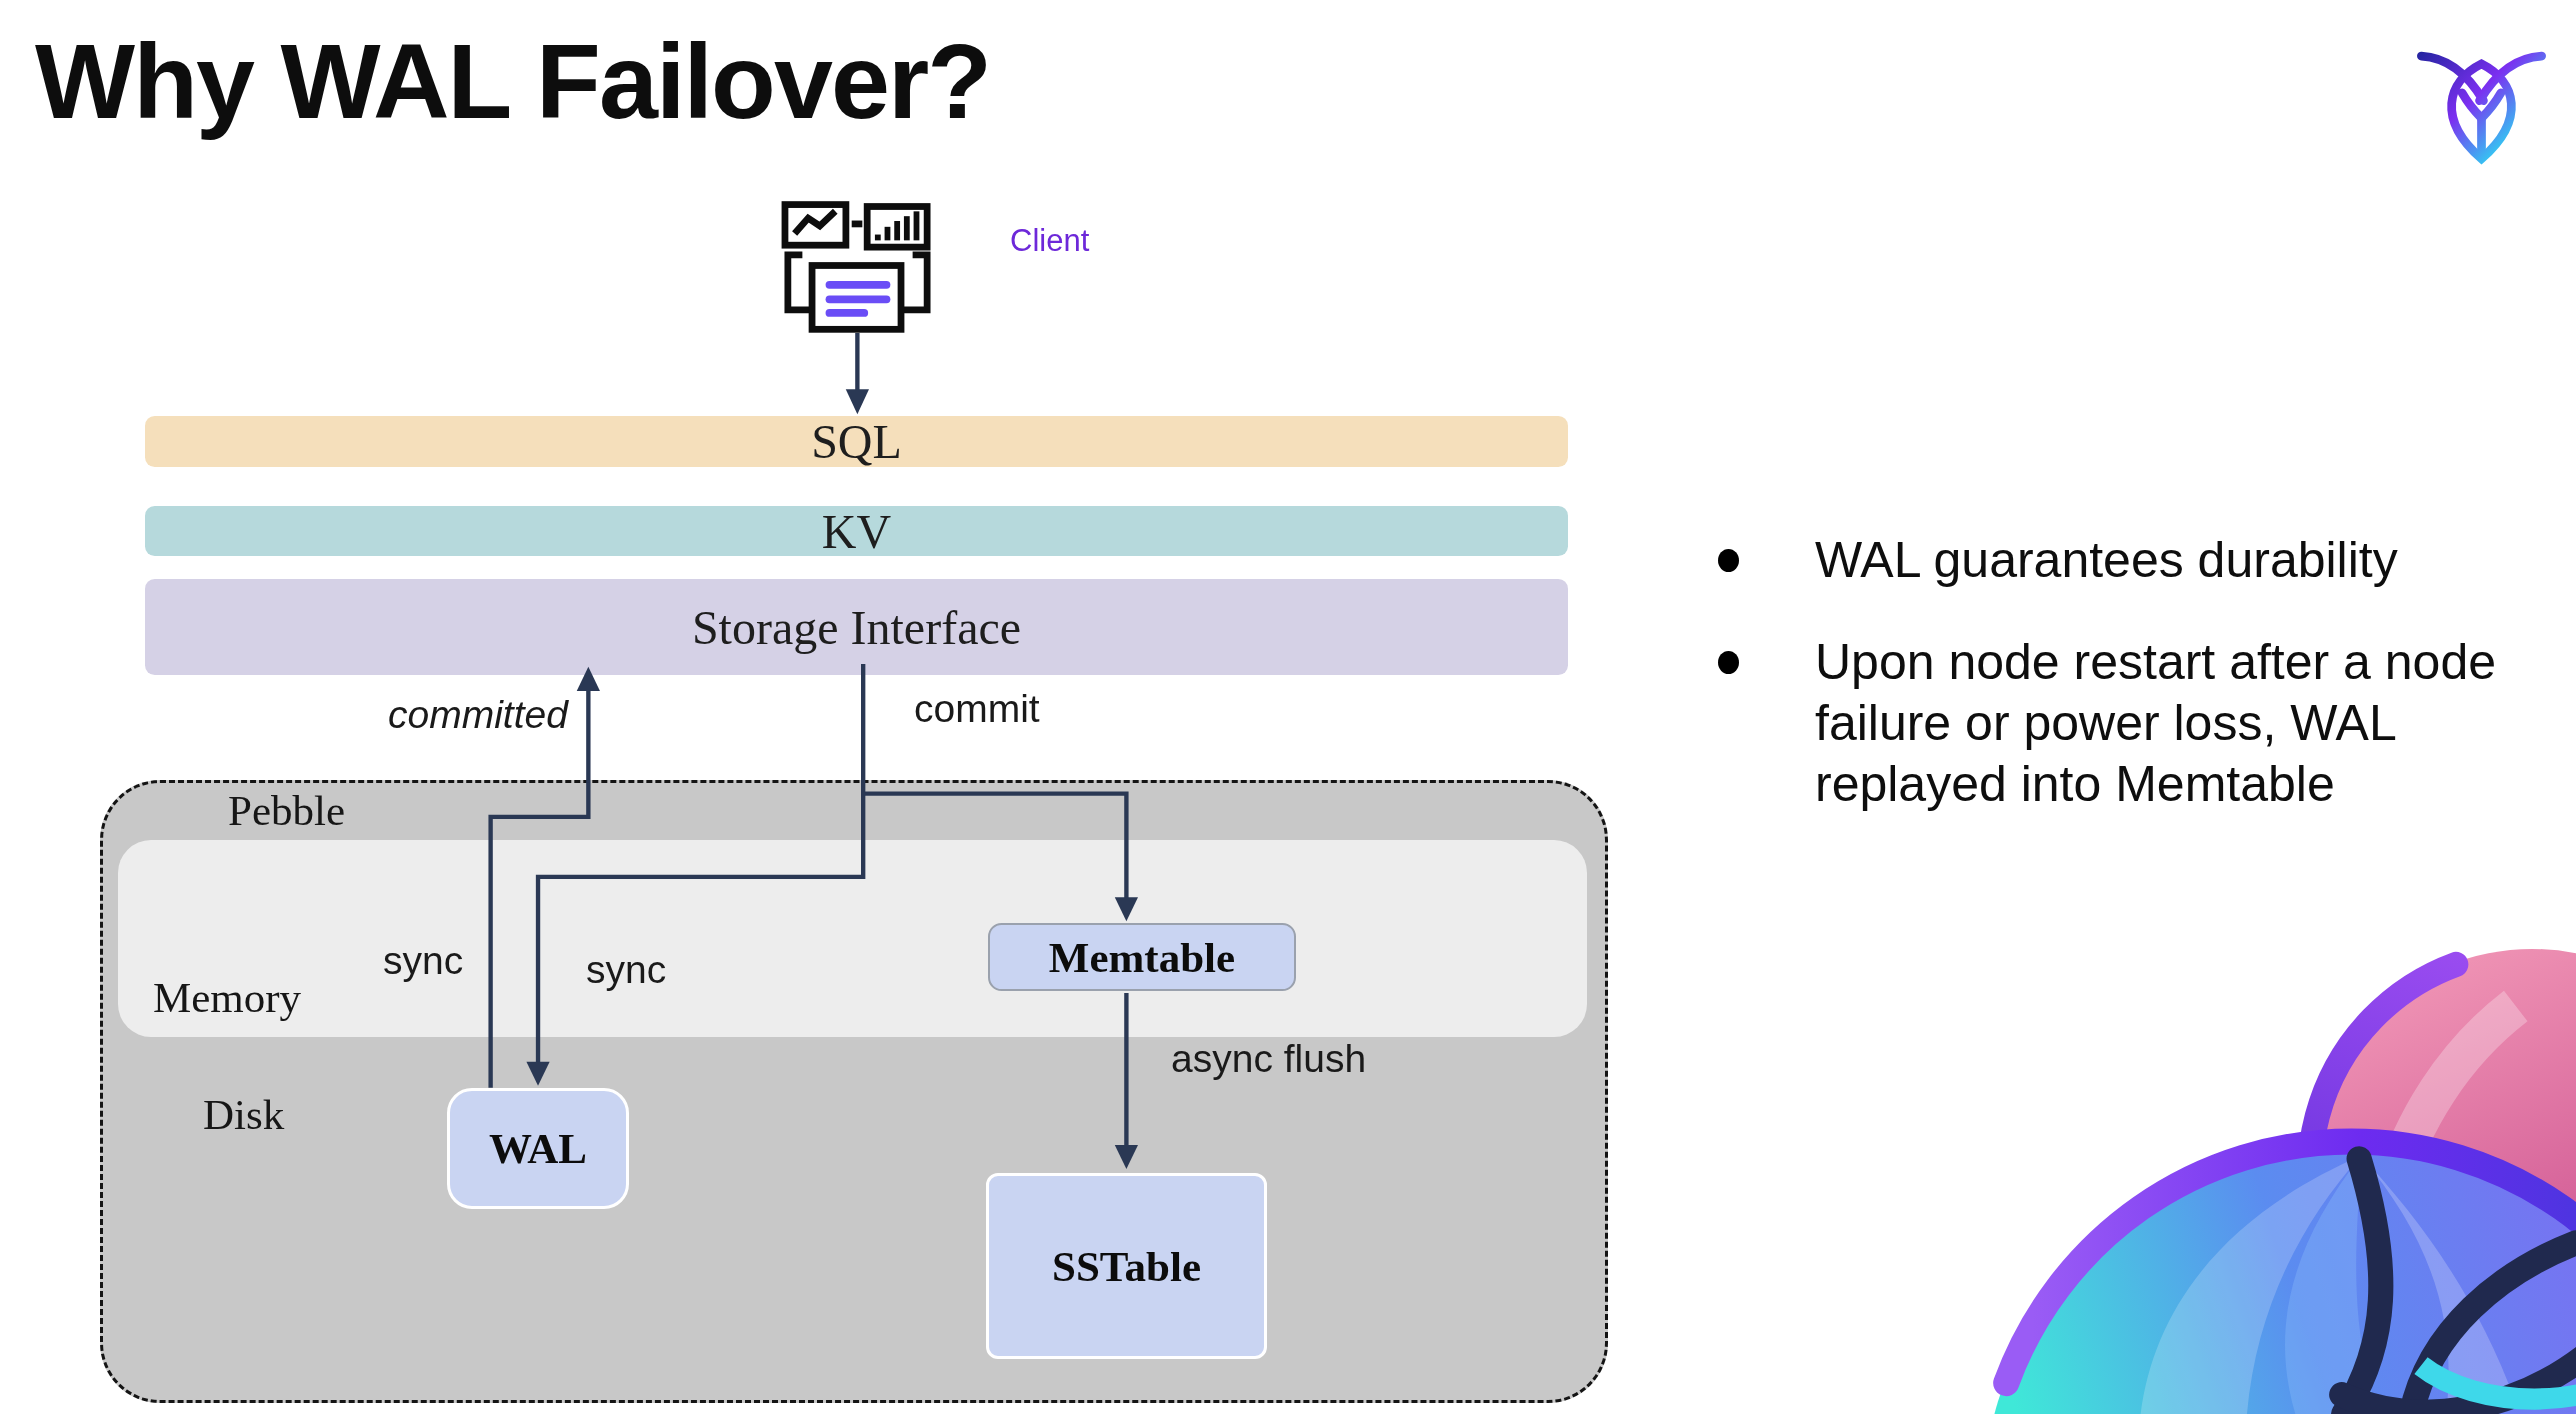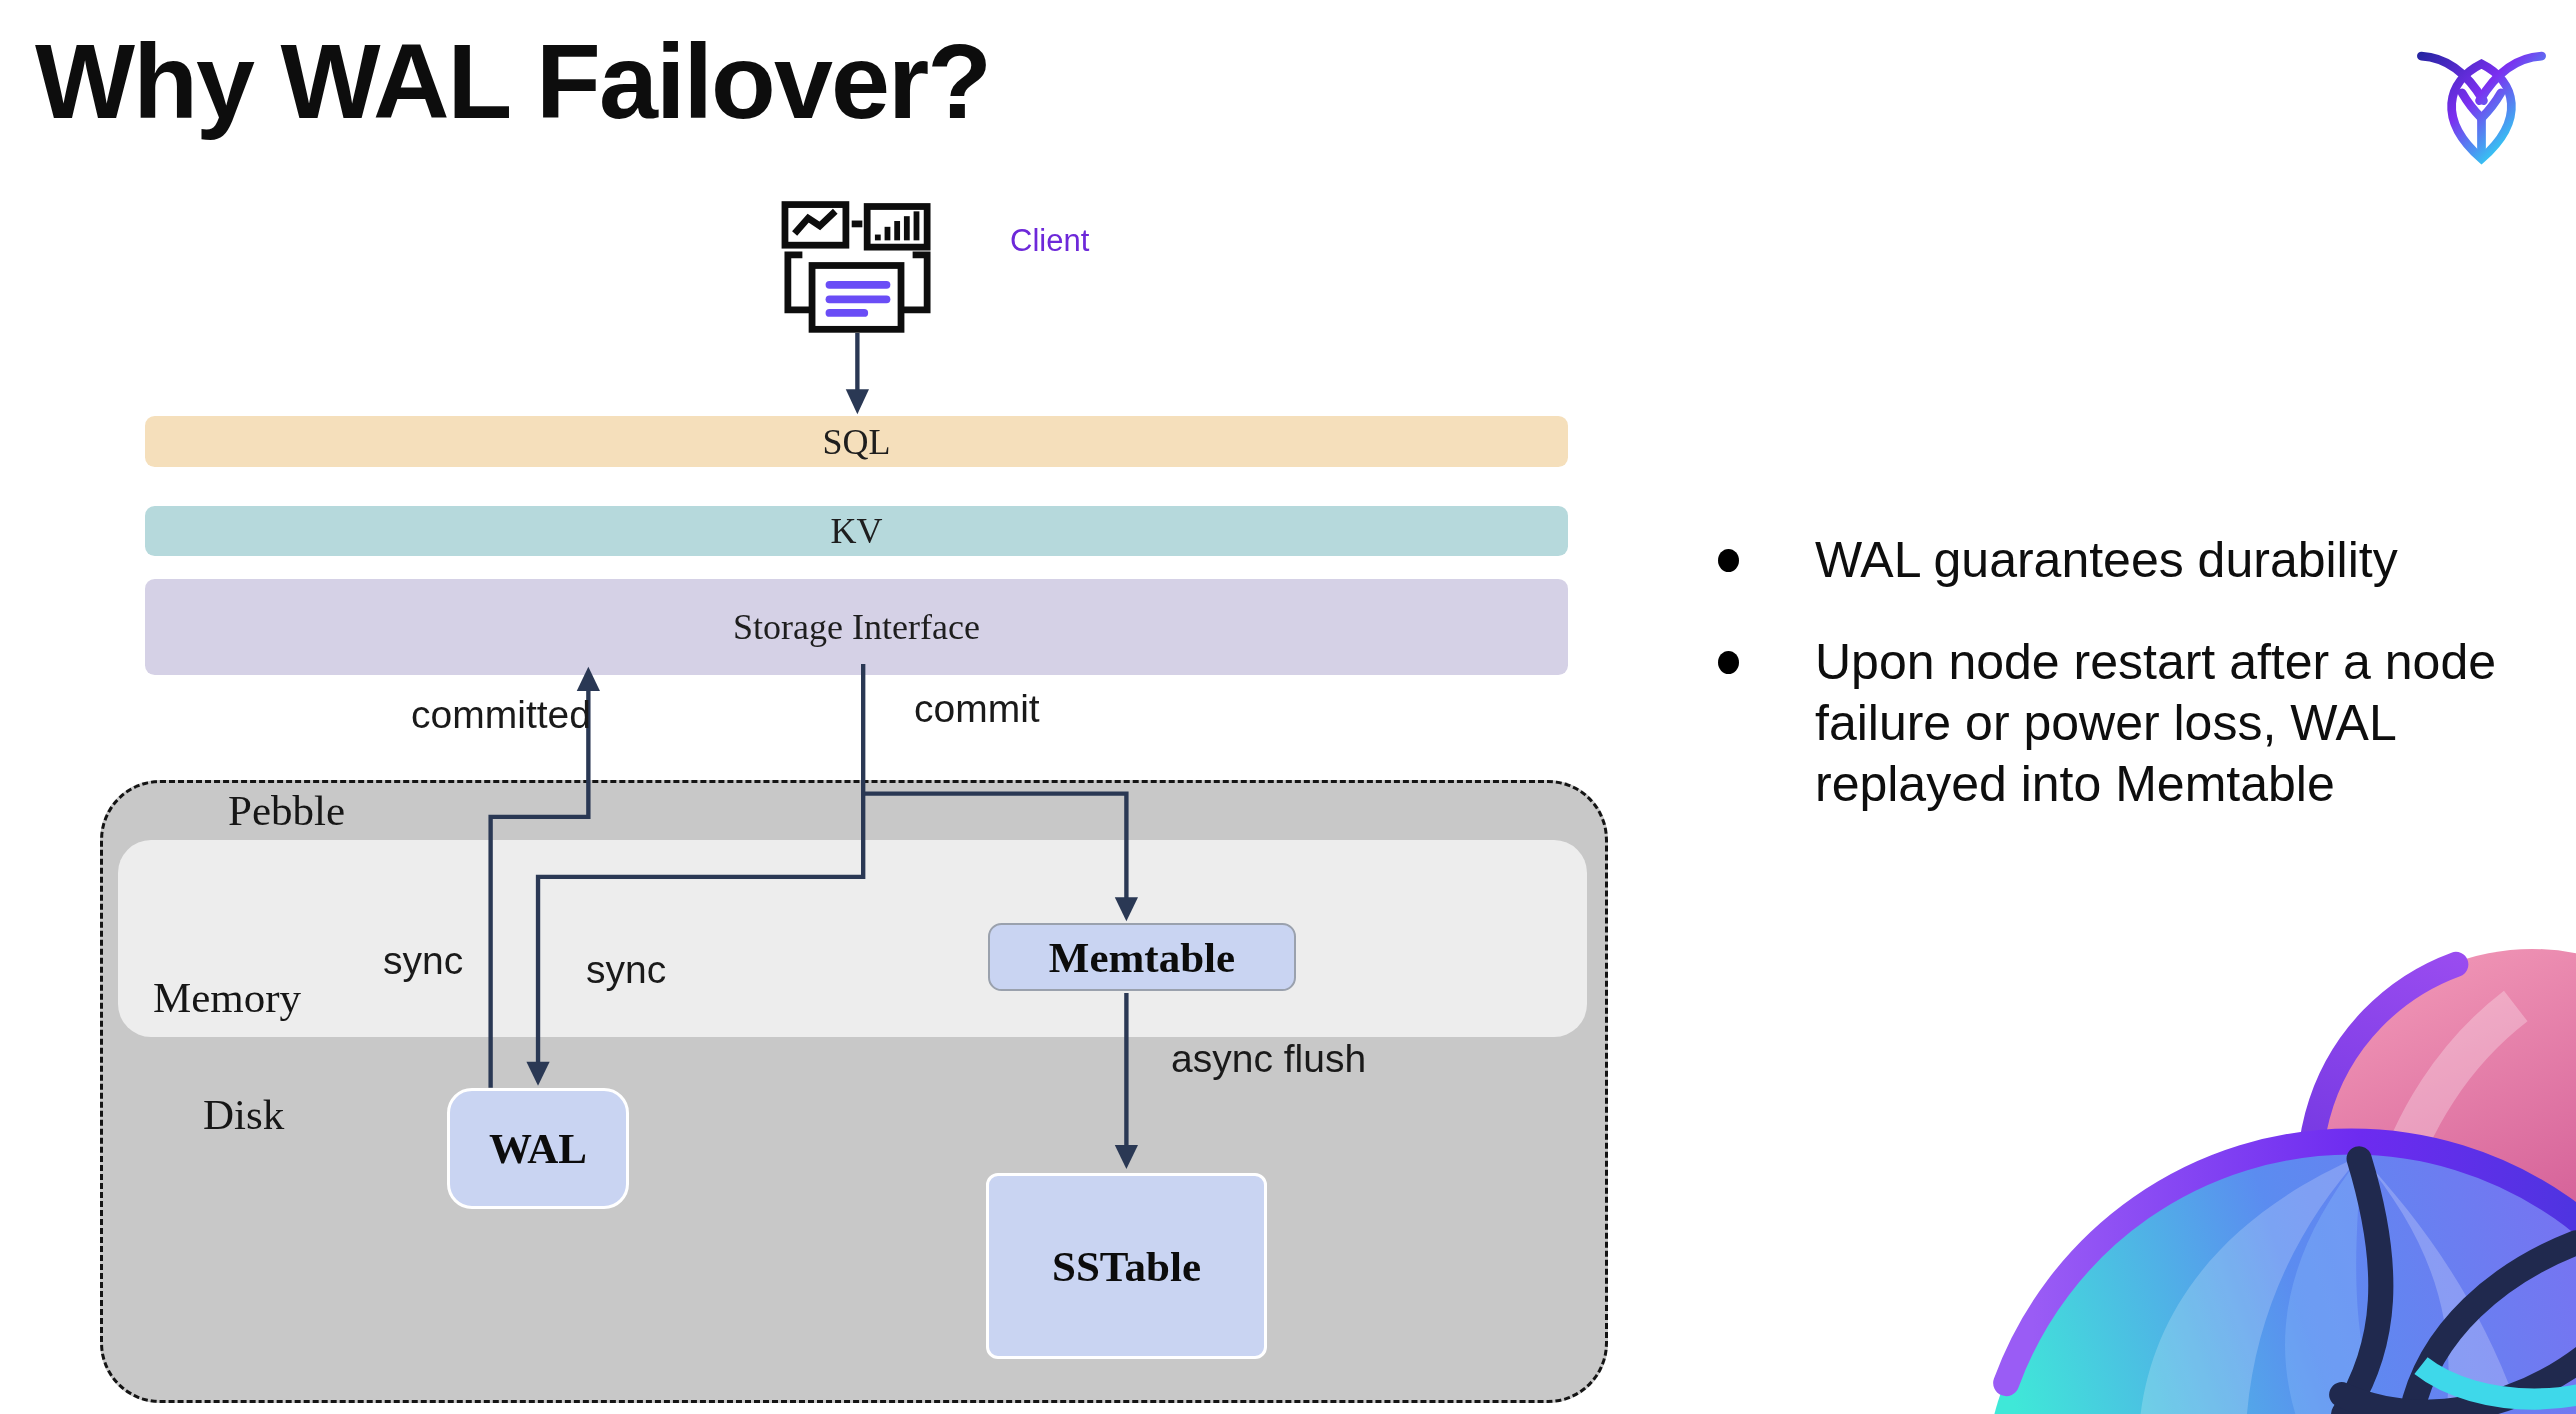--- a/index.html
+++ b/index.html
@@ -5,42 +5,42 @@
   html,body{margin:0;padding:0;background:#fff;}
   .slide{position:relative;width:2576px;height:1415px;background:#ffffff;overflow:hidden;
          font-family:"Liberation Sans",sans-serif;color:#111;}
   .abs{position:absolute;}
 
   .title{left:35px;top:21px;font-size:106px;font-weight:800;letter-spacing:-1.9px;color:#0d0d0d;}
 
   .client-label{left:1010px;top:223px;font-size:31px;color:#6d28d9;}
 
   .layer-bar{left:145px;width:1423px;border-radius:9.7px;display:flex;align-items:center;justify-content:center;
-             font-family:"Liberation Serif",serif;font-size:36px;color:#1e1e1e;}
+             font-family:"Liberation Serif",serif;font-size:48px;color:#1e1e1e;}
   .bar-sql{top:416px;height:51px;background:#f5dfbb;}
   .bar-kv{top:506px;height:50px;background:#b6d9dc;}
   .bar-storage{top:579px;height:96px;background:#d5d1e6;}
 
   .pebble{left:100px;top:780px;width:1508px;height:623px;background:#c8c8c8;
           border:3.9px dashed #141414;border-radius:60px;box-sizing:border-box;}
   .memory-band{left:118px;top:840px;width:1469px;height:197px;background:#ededed;border-radius:33px;}
 
   .zone-label{font-family:"Liberation Serif",serif;font-size:43px;color:#161616;}
   .lbl-pebble{left:228px;top:786px;}
   .lbl-memory{left:153px;top:973px;}
   .lbl-disk{left:203px;top:1090px;}
 
   .node{background:#c9d4f2;display:flex;align-items:center;justify-content:center;
         font-family:"Liberation Serif",serif;font-weight:700;font-size:43px;color:#0c0c0c;box-sizing:border-box;}
   .node-wal{left:447px;top:1088px;width:182px;height:121px;border:3.9px solid #ffffff;border-radius:25px;}
   .node-memtable{left:988px;top:923px;width:308px;height:68px;border:2.9px solid #9aa1ad;border-radius:13.5px;}
   .node-sstable{left:986px;top:1173px;width:281px;height:186px;border:3.9px solid #ffffff;border-radius:12px;}
 
   .flow-label{font-size:39px;color:#1a1a1a;}
-  .lbl-committed{left:380px;top:693px;width:211px;text-align:right;}
+  .lbl-committed{left:388px;top:693px;width:211px;font-style:italic;}
   .lbl-commit{left:914px;top:687px;}
   .lbl-sync-left{left:383px;top:939px;}
   .lbl-sync-right{left:586px;top:948px;}
   .lbl-async{left:1171px;top:1037px;}
 
   .bullets{left:1701px;top:530px;width:784px;list-style:none;margin:0;padding:0;}
   .bullets li{position:relative;padding-left:114px;font-size:50px;line-height:61px;color:#0e0e0e;width:697px;}
   .bullets li + li{margin-top:41px;}
   .bullets li .dot{position:absolute;left:17.4px;top:19.4px;width:21px;height:23px;border-radius:50%;background:#000;}
 

